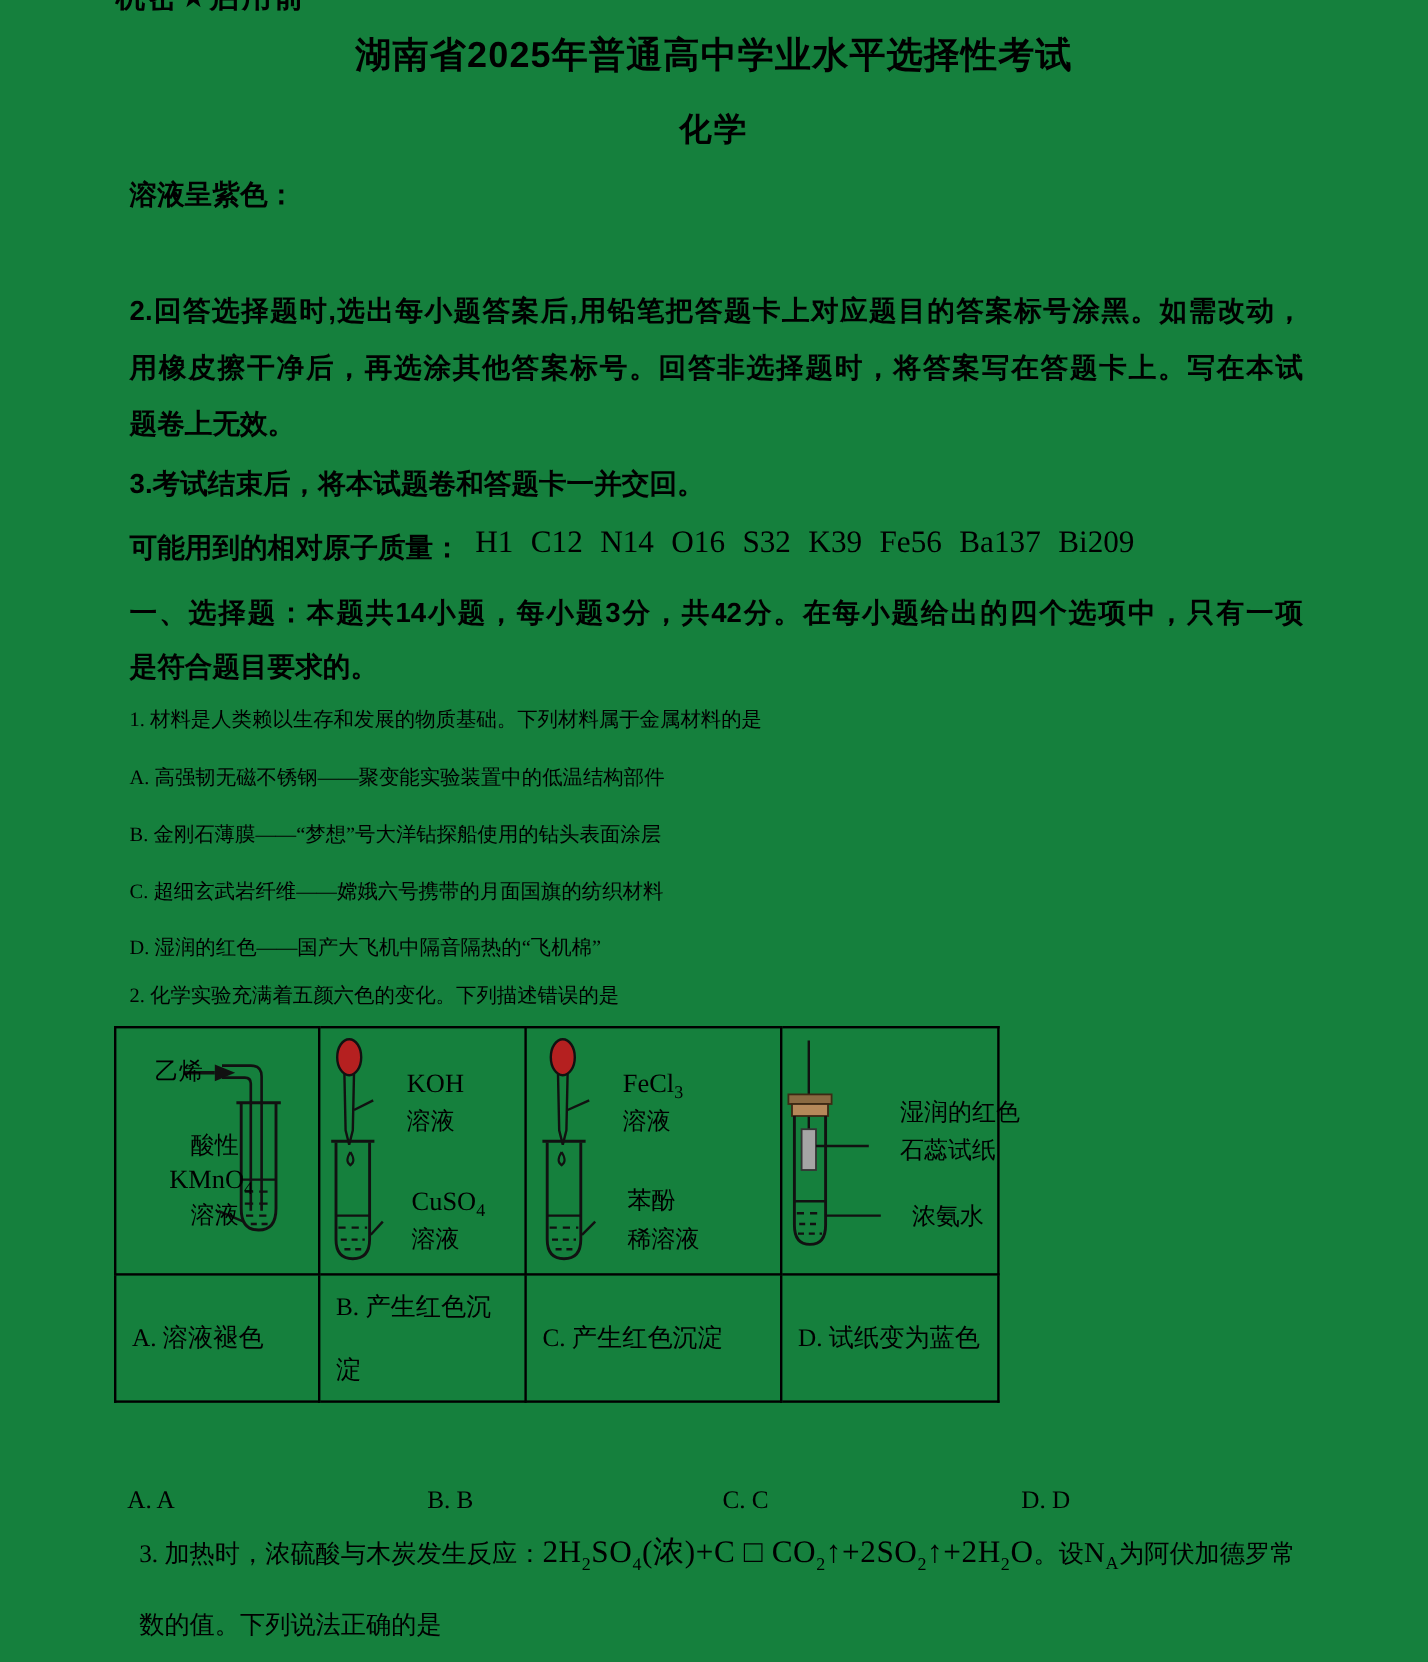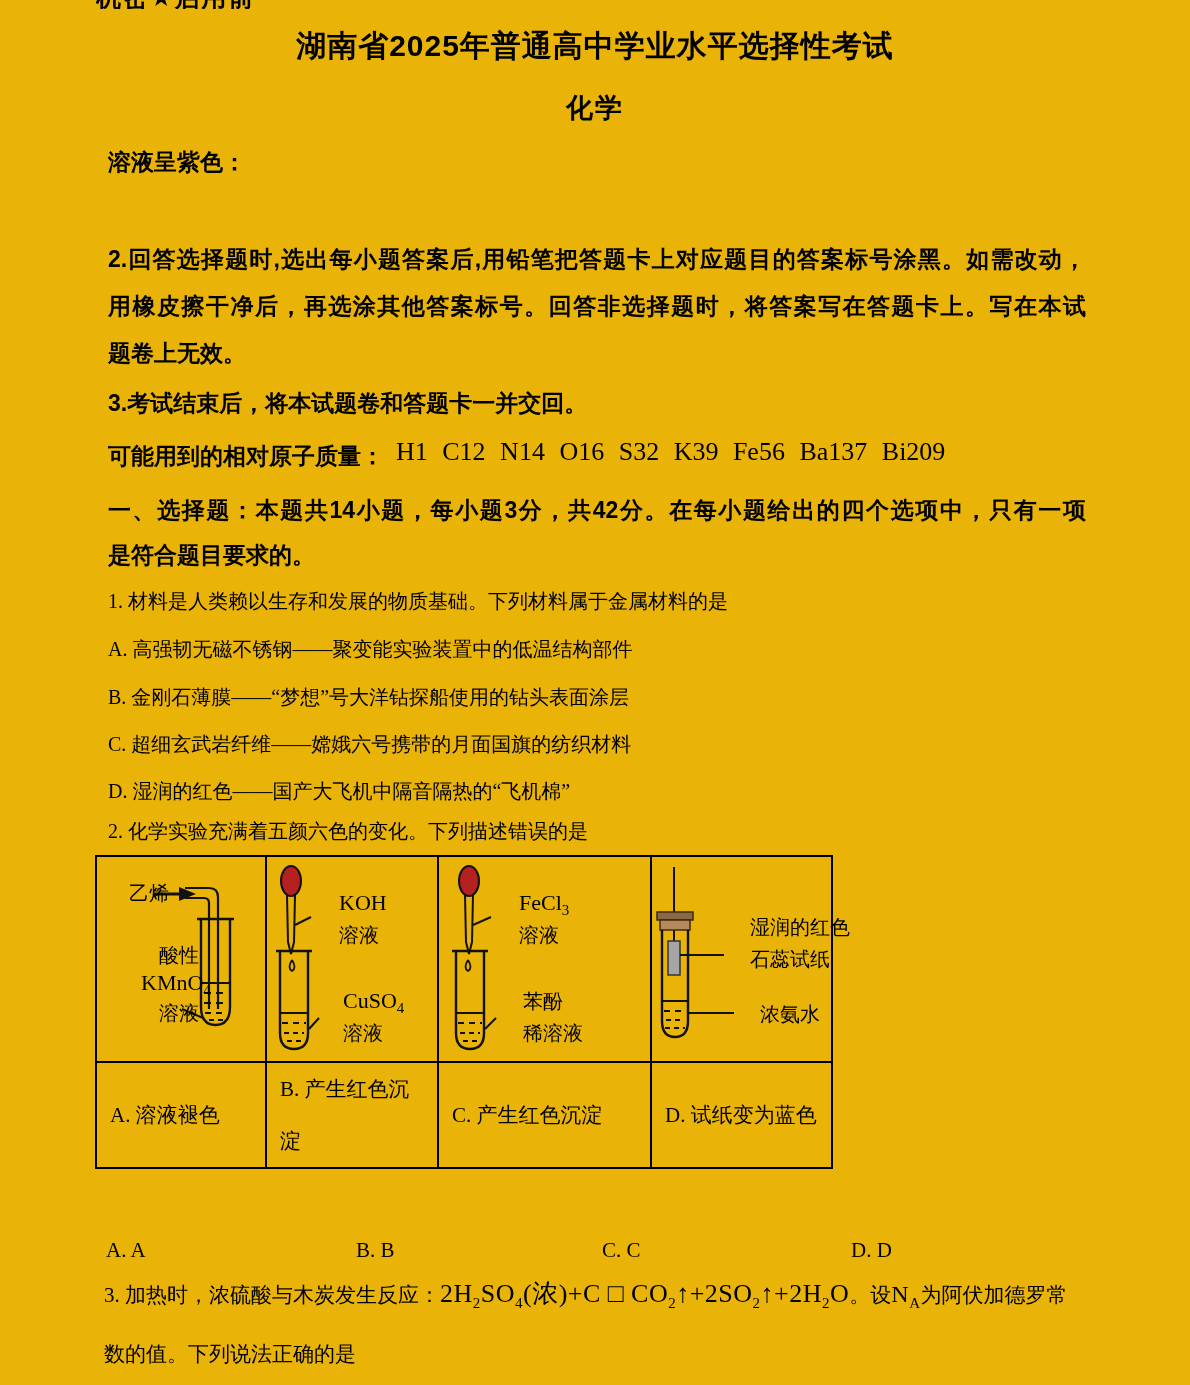--- a/index.html
+++ b/index.html
@@ -1,19 +1,19 @@
 <!DOCTYPE html>
 <html><head>
 <meta charset="utf-8">
 <style>
   * { margin:0; padding:0; box-sizing:border-box; }
   html,body { background:#e8e8e8; }
   .page {
     position:relative; width:1190px; height:1385px; margin:0 auto;
-    background:#eab308; color:#000; overflow:hidden;
+    background:#15803d; color:#000; overflow:hidden;
     font-family:"Liberation Serif","DejaVu Serif",serif;
   }
   .abs { position:absolute; }
   .hei { font-family:"Liberation Sans","DejaVu Sans",sans-serif; font-weight:700; }
   .center { left:0; width:100%; text-align:center; }
 
   
   .crop-note { top:0; left:96px; width:300px; height:9px; overflow:hidden; }
   .crop-note span { display:block; margin-top:-19px; font-size:25px; letter-spacing:2px; }
 
@@ -21,37 +21,37 @@
   .subject { top:90px;  font-size:27px; letter-spacing:2px; }
 
   .note-head { top:147px; left:108px; font-size:23px; }
   .note-line { left:108px; width:978px; font-size:23px; white-space:nowrap; }
   .just { white-space:normal; text-align:justify; text-align-last:justify; }
 
   .masses { top:431px; left:108px; width:990px; display:flex; align-items:center; }
   .masses .lbl { font-size:23px; padding-top:10px; }
   .masses .val { font-size:26px; padding-left:12px; word-spacing:8px; white-space:nowrap; }
 
-  .body-line { left:108px; width:980px; font-size:20px; white-space:nowrap; }
+  .body-line { left:108px; width:980px; font-size:17px; white-space:nowrap; }
 
   
   table.exp { position:absolute; left:95px; top:855px; border-collapse:collapse; table-layout:fixed; }
   table.exp td { border:2.5px solid #000; vertical-align:middle; padding:0; }
   .diag { position:relative; width:100%; height:204px; }
   .diag svg { position:absolute; left:0; top:0; }
   .dlabel { position:absolute; font-size:20px; line-height:24px; white-space:nowrap;margin-left:24px; }
   .formula { font-size:22px; }
   .formula sub, .eq sub { font-size:15px; }
   .result { font-size:21px; padding-left:13px !important; }
   .result .wrap2 { width:146px; line-height:52px; }
 
   .ans-row { top:1238px; left:106px; width:990px; font-size:21px; }
   .ans-row span { position:absolute; top:0; white-space:nowrap; }
 
-  .q3line { left:104px; font-size:21px; white-space:nowrap; }
+  .q3line { left:116px; font-size:21px; white-space:nowrap; }
   .eq { font-size:26px; letter-spacing:0.5px; }
   .na { font-size:24px; }
 
   svg line, svg path, svg polyline { stroke:#111; fill:none; }
 </style>
 </head>
 <body>
 
 <div class="page">
 

